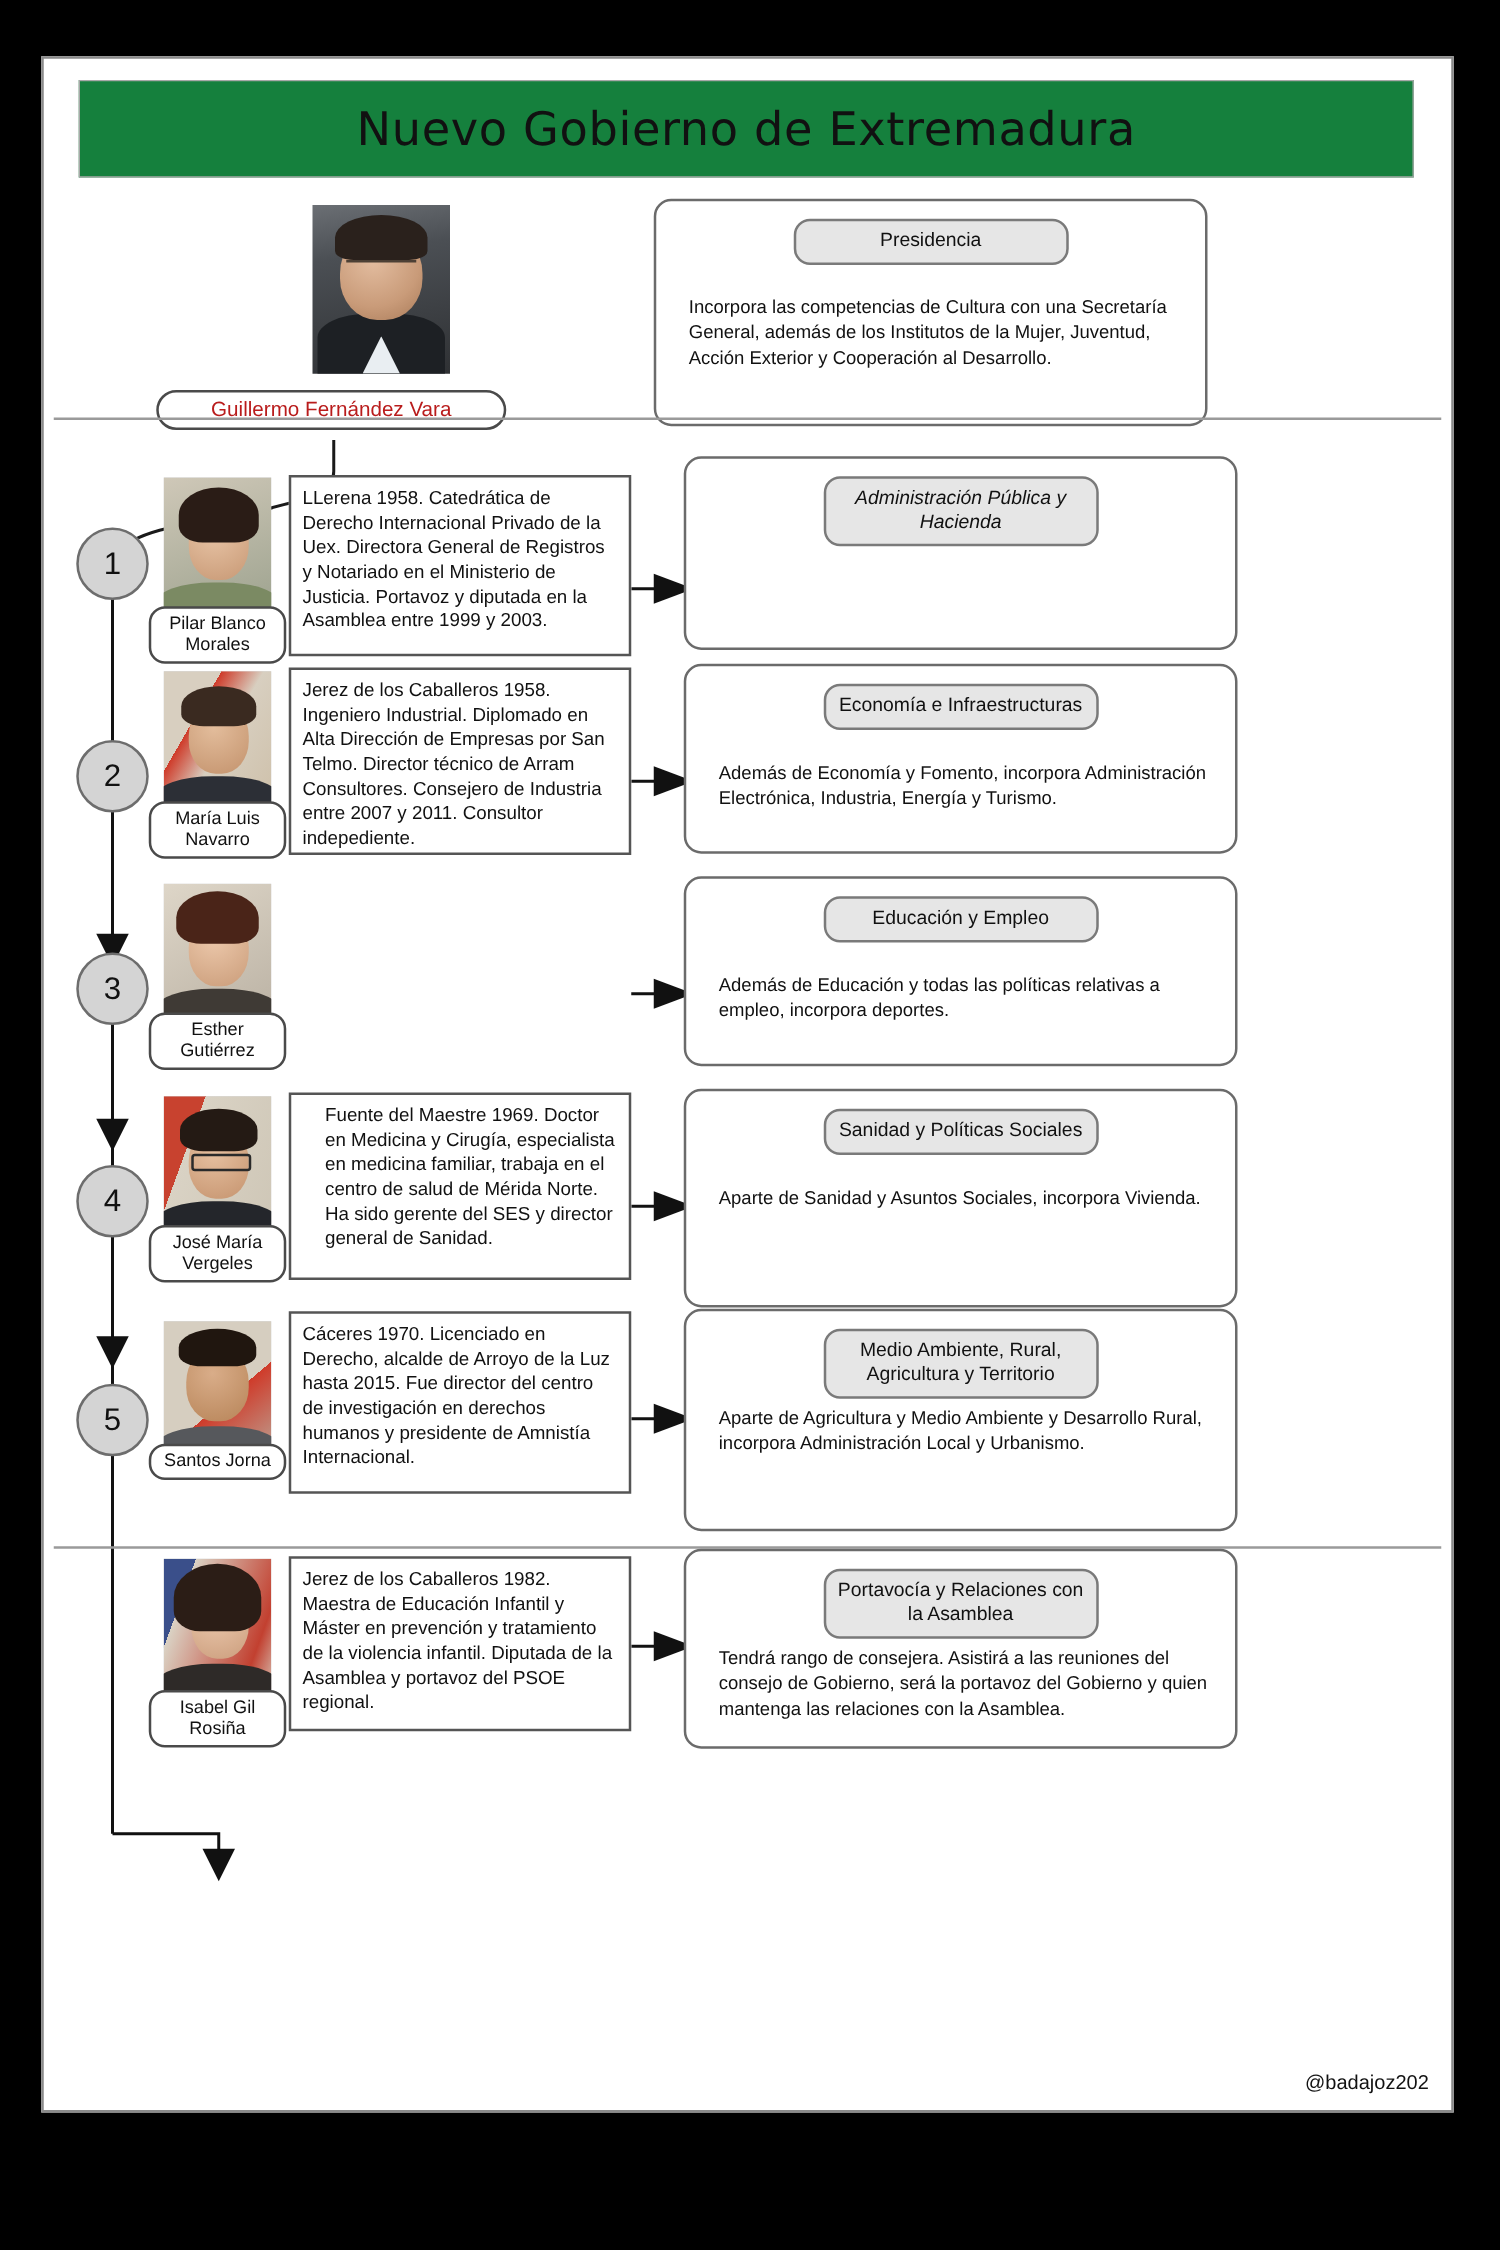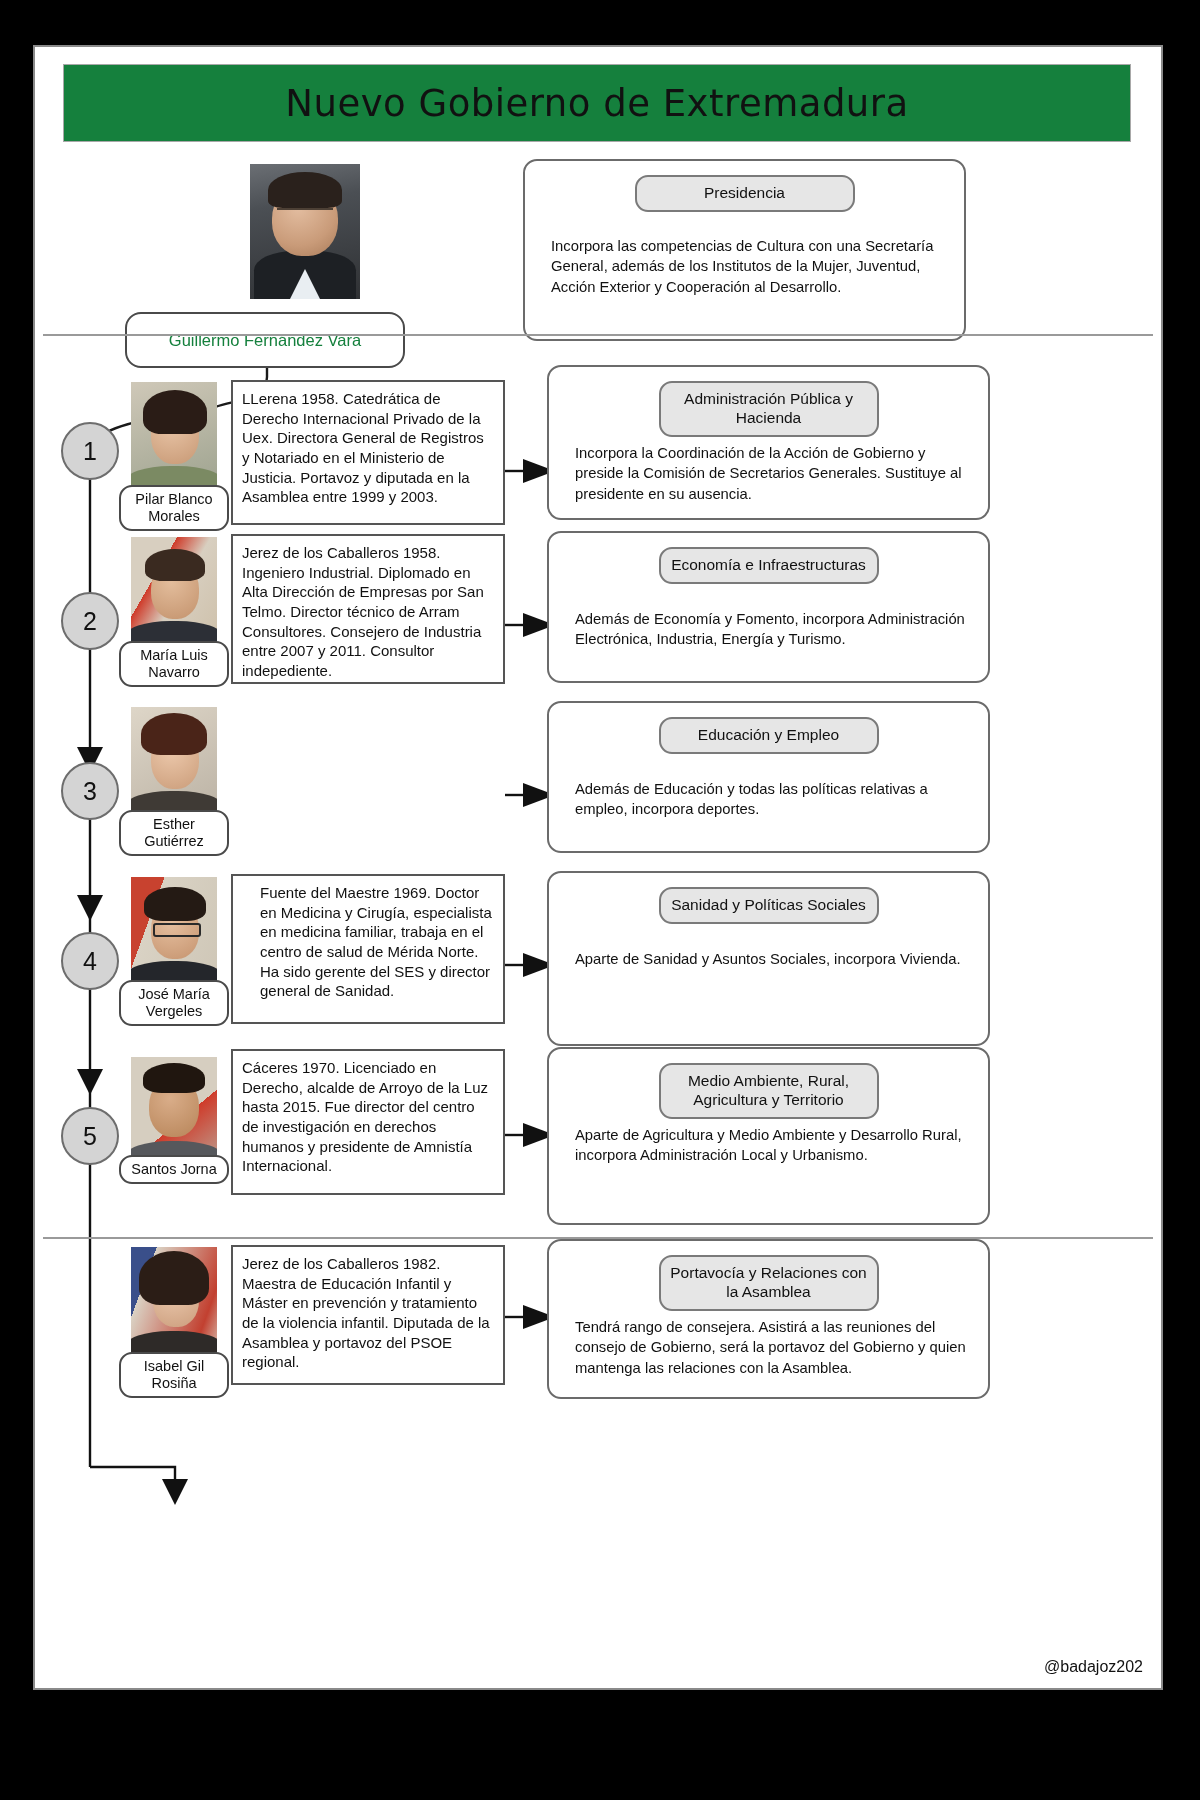--- a/index.html
+++ b/index.html
@@ -71,26 +71,26 @@
     border-radius:40% 40% 0 0;
   }
   .pres-photo .shirt{
     position:absolute;left:40px;bottom:0;width:30px;height:30px;
     background:#e9eef2;
     clip-path:polygon(50% 0,100% 100%,0 100%);
   }
   .pres-name{
     position:absolute;
     left:90px;top:265px;
-    width:280px;height:56px;
+    width:280px;height:32px;
     background:#fff;
     border:2px solid #4a4a4a;
     border-radius:16px;
     display:flex;align-items:center;justify-content:center;
-    font-size:16.5px;color:#15803d;
+    font-size:16.5px;color:#b91c1c;
     box-sizing:border-box;
   }
 
   
   .dept-panel{
     position:absolute;
     background:#fff;
     border:2px solid #6b6b6b;
     border-radius:14px;
     box-sizing:border-box;
@@ -249,23 +249,22 @@
     <div class="torso" style="background:#7b8a63;"></div>
     <div class="face" style="left:20px;top:22px;width:48px;height:60px;background:radial-gradient(circle at 42% 36%,#e8c4a6,#c79874);"></div>
     <div class="hair" style="left:12px;top:8px;width:64px;height:44px;background:#2a1c16;"></div>
   </div>
   <div class="p-name" style="left:84px;top:438px;">
     <span>Pilar Blanco Morales</span>
   </div>
   <div class="bio-box" style="left:196px;top:333px;width:274px;height:145px;">
     <span>LLerena 1958. Catedrática de Derecho Internacional Privado de la Uex. Directora General de Registros y Notariado en el Ministerio de Justicia. Portavoz y diputada en la Asamblea entre 1999 y 2003.</span>
   </div>
-  <div class="dept-panel" style="left:512px;top:318px;width:443px;height:155px;">
+  <div class="dept-panel" style="left:512px;top:318px;width:443px;height:155px;font-style:italic;">
     <div class="dept-head">Administración Pública y Hacienda</div>
-    <div class="dept-body" style="top:76px;">Incorpora la Coordinación de la Acción de Gobierno y preside la Comisión de Secretarios Generales. Sustituye al presidente en su ausencia.</div>
   </div>
 
   <div class="num-circle" style="left:26px;top:545px;">
     <span>2</span>
   </div>
   <div class="p-photo" style="left:96px;top:490px;">
     <div class="bg" style="background:linear-gradient(120deg,#d8cfc0 0%,#d8cfc0 30%,#cf3b2a 30%,#d8cfc0 52%,#cdbfa8 100%);"></div>
     <div class="torso" style="background:#2c2f36;"></div>
     <div class="face" style="left:20px;top:24px;width:48px;height:58px;background:radial-gradient(circle at 42% 36%,#e3bd9c,#c3926c);"></div>
     <div class="hair" style="left:14px;top:12px;width:60px;height:32px;background:#3a2a20;"></div>

